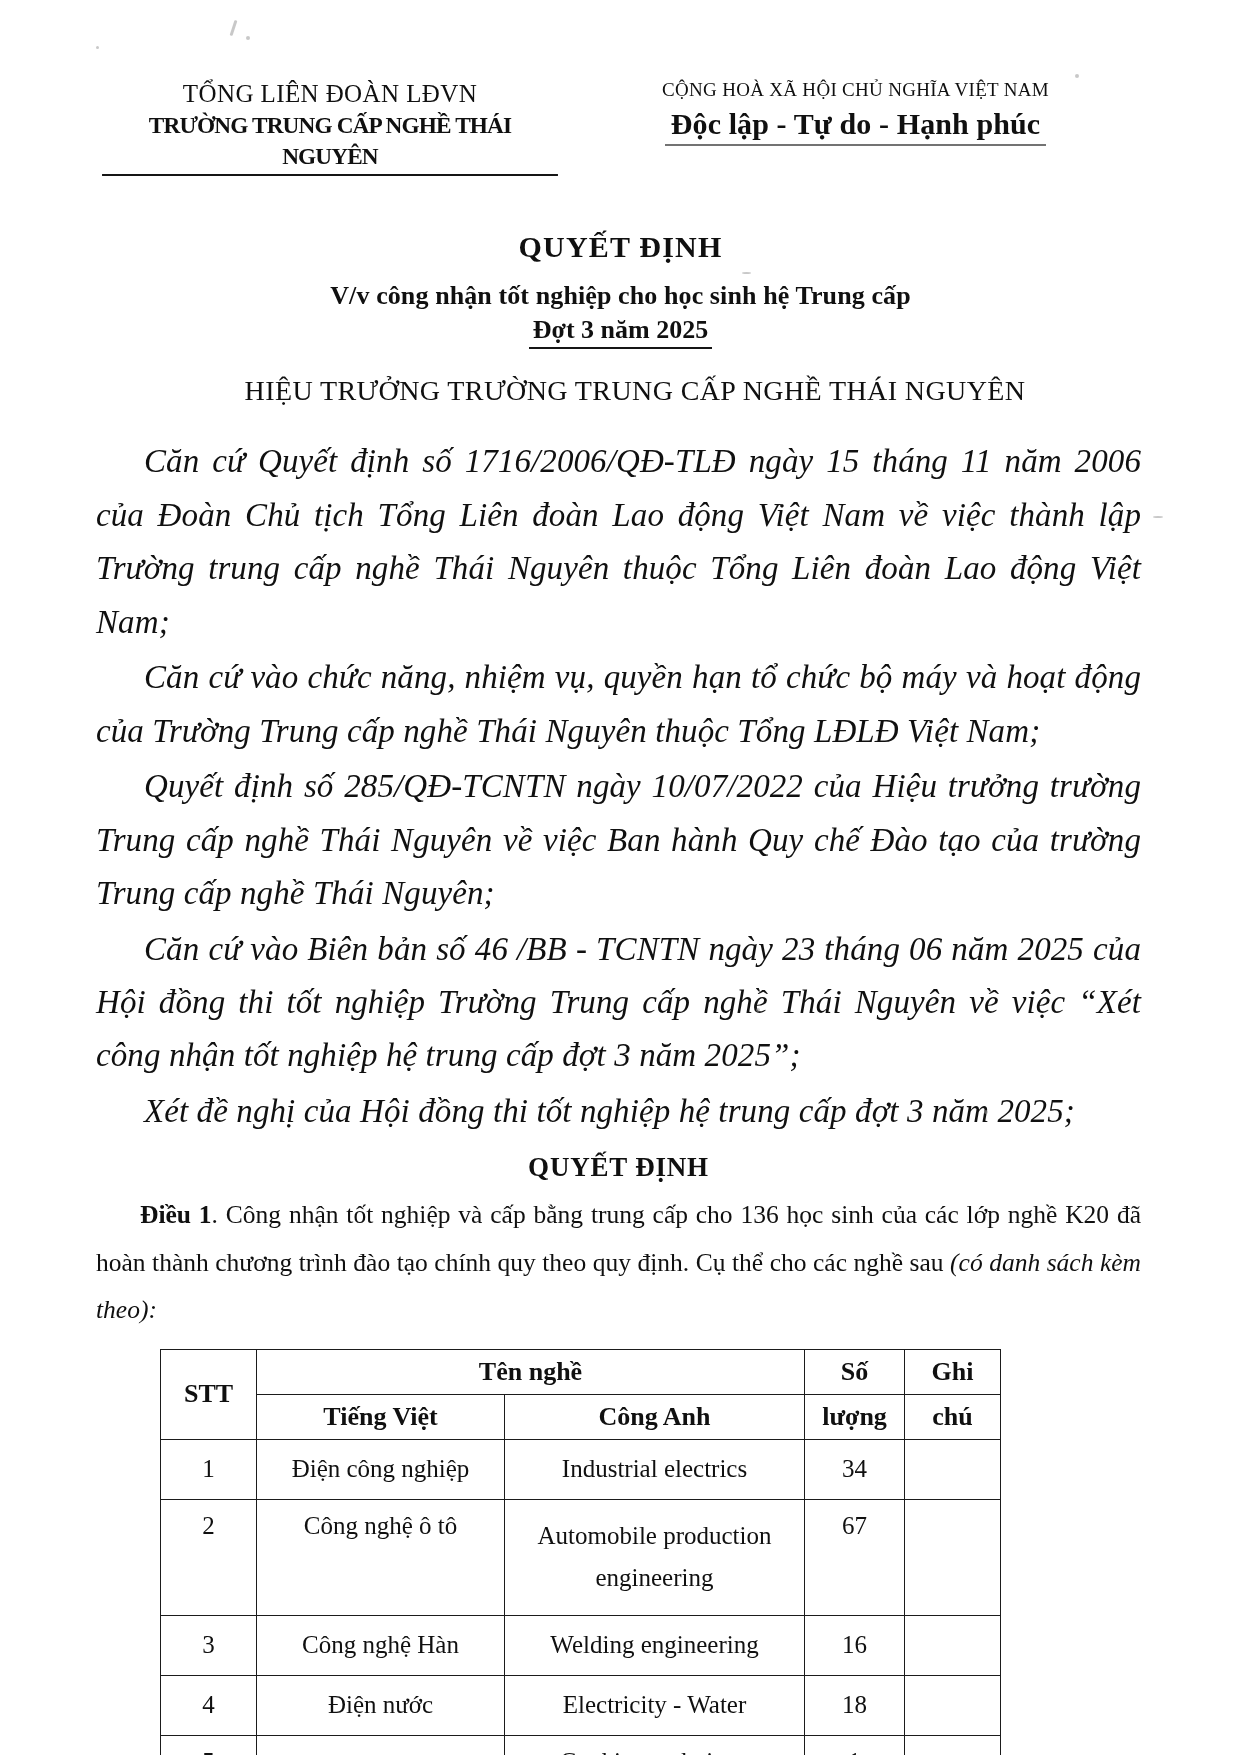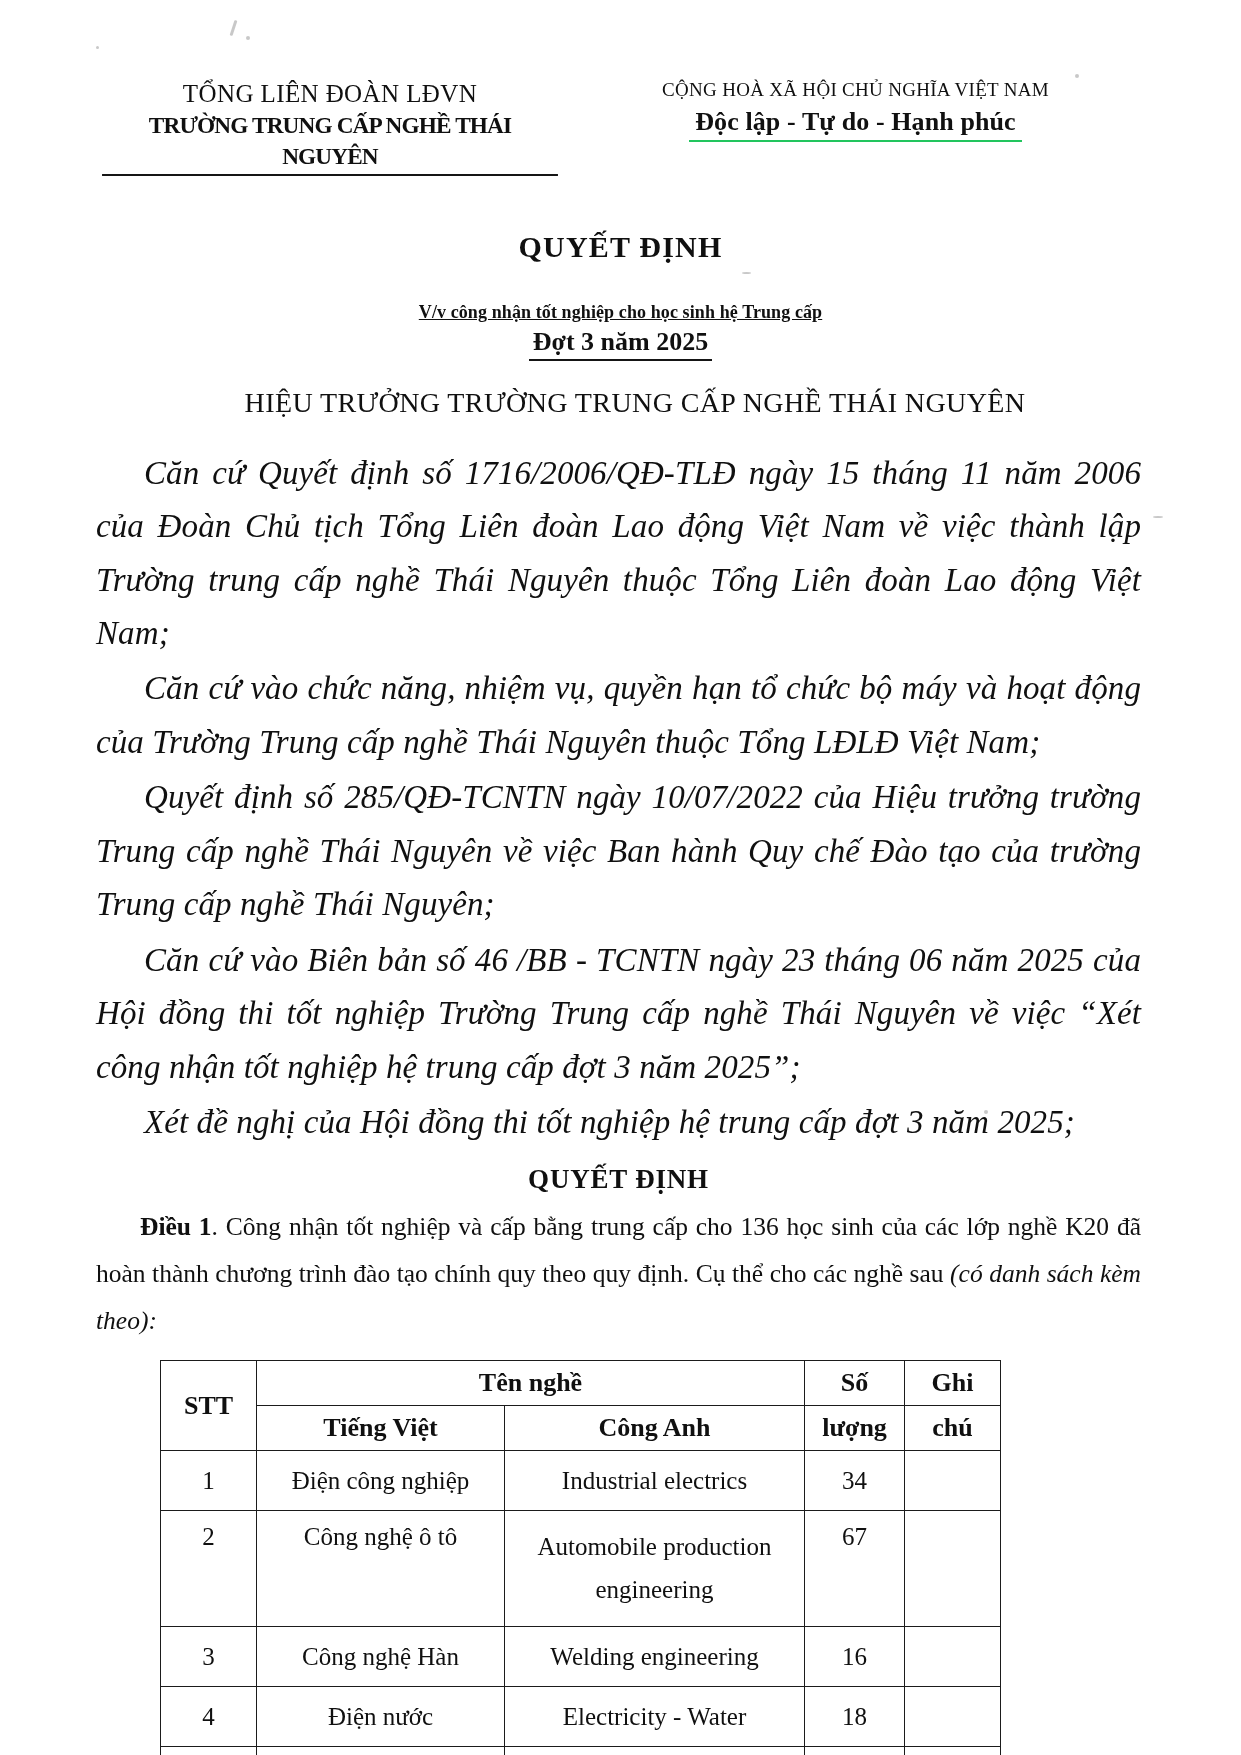--- a/index.html
+++ b/index.html
@@ -63,25 +63,25 @@
     font-size: 25px;
     margin-top: 11px;
     letter-spacing: .3px;
   }
   .nation {
     font-size: 19px;
     letter-spacing: .3px;
     line-height: 1.3;
   }
   .motto {
-    font-size: 26px;
+    font-size: 30px;
     font-weight: bold;
     margin-top: 4px;
     display: inline-block;
-    border-bottom: 2px solid #22c55e;
+    border-bottom: 2px solid #737373;
     padding: 0 6px 3px 6px;
     letter-spacing: .1px;
   }
   .place-date {
     font-size: 25px;
     font-style: italic;
     margin-top: 12px;
     letter-spacing: .2px;
   }
 
@@ -89,26 +89,25 @@
   .title-block {
     text-align: center;
     margin-top: 54px;
   }
   .t-decision {
     font-size: 30px;
     font-weight: bold;
     letter-spacing: 1.2px;
   }
   .t-subject {
-    font-size: 18px;
-    font-weight: bold;
-    margin-top: 36px;
+    font-size: 26px;
+    font-weight: bold;
+    margin-top: 14px;
     line-height: 1.35;
     letter-spacing: .1px;
-    text-decoration: underline;
   }
   .t-batch {
     font-size: 26px;
     font-weight: bold;
     display: inline-block;
     border-bottom: 2px solid #151515;
     padding: 0 4px 2px 4px;
     margin-top: 2px;
   }
   .t-authority {

